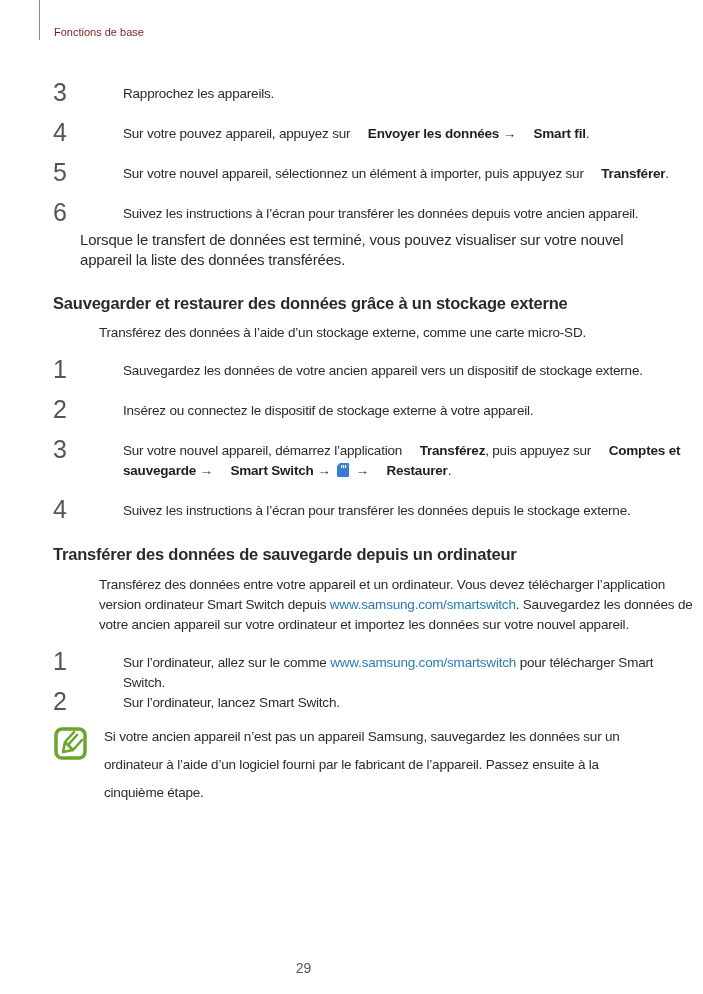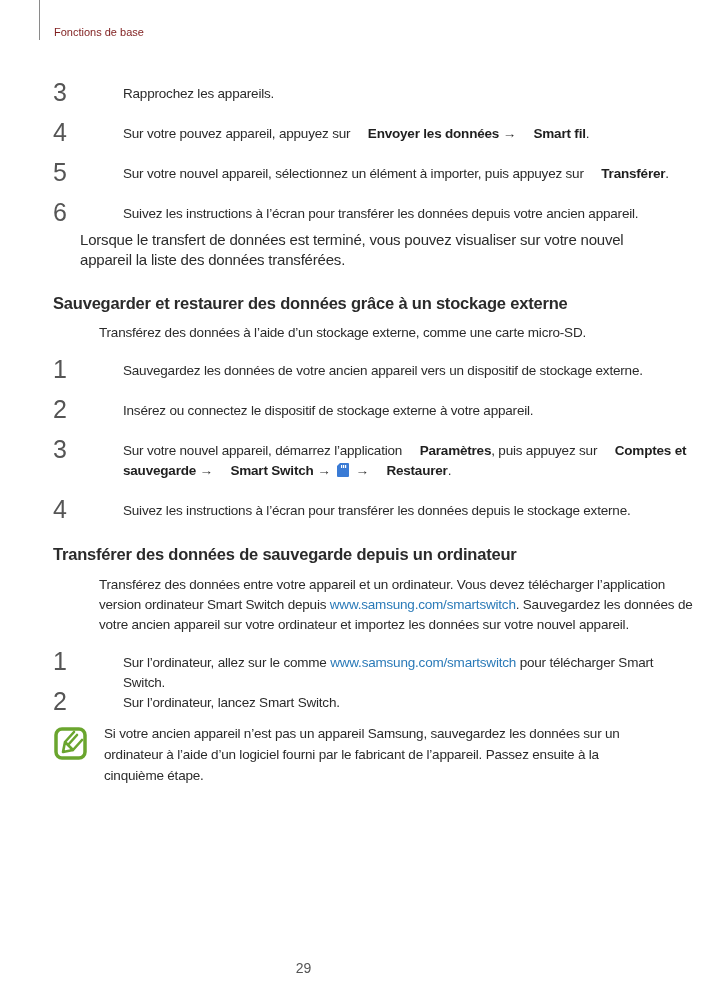--- a/index.html
+++ b/index.html
@@ -10,21 +10,21 @@
   .step { position:absolute; left:53px; width:600px; }
   .step-num { position:absolute; left:0; top:-6px; font-size:25px; color:#555; font-weight:normal; line-height:28px; }
   .step-text { position:absolute; left:27px; top:0; font-size:13.5px; line-height:20px; color:#2b2b2b; width:570px; letter-spacing:-0.2px;margin-left:43px; }
   .sub-text { position:absolute; left:80px; width:565px; font-size:15px; line-height:20px; color:#2b2b2b; letter-spacing:-0.2px; }
   .section-heading { position:absolute; left:53px; font-size:16.5px; font-weight:bold; color:#2b2b2b; letter-spacing:-0.2px; }
   .intro { position:absolute; left:53px; width:600px; font-size:13.5px; line-height:20px; color:#2b2b2b; letter-spacing:-0.2px;margin-left:46px; }
   b { font-weight:bold; color:#1f1f1f;padding-left:14px; }
   .link { color:#2a7ab8;text-align:center; }
   .sd-icon { display:inline-block; width:12px; height:14px; vertical-align:-2px; margin:0 3px; }
   .note-icon { position:absolute; left:54px; top:727px; width:33px; height:33px; }
-  .note-text { position:absolute; left:104px; top:723px; width:540px; font-size:13.5px; line-height:21px; color:#2b2b2b; letter-spacing:-0.2px; }
+  .note-text { position:absolute; left:104px; top:723px; width:540px; font-size:13.5px; line-height:28px; color:#2b2b2b; letter-spacing:-0.2px; }
   .page-num { position:absolute; left:0; width:607px; top:960px; text-align:center; font-size:14px; color:#555; }
 </style>
 </head>
 <body>
 
 <div class="header-rule"></div>
 <div class="header-title">Fonctions de base</div>
 
 <div class="step" style="top:84px;">
   <span class="step-num">3</span>
@@ -50,21 +50,21 @@
 <div class="step" style="top:361px;">
   <span class="step-num">1</span>
   <span class="step-text">Sauvegardez les données de votre ancien appareil vers un dispositif de stockage externe.</span>
 </div>
 <div class="step" style="top:401px;">
   <span class="step-num">2</span>
   <span class="step-text">Insérez ou connectez le dispositif de stockage externe à votre appareil.</span>
 </div>
 <div class="step" style="top:441px;">
   <span class="step-num">3</span>
-  <span class="step-text"><span>Sur votre nouvel appareil, démarrez l’application </span><b>Paramètres</b><span>, puis appuyez sur </span><b>Comptes et sauvegarde</b><span> → </span><b>Smart Switch</b><span> → </span><svg class="sd-icon" viewBox="0 0 12 14">
+  <span class="step-text"><span>Sur votre nouvel appareil, démarrez l’application </span><b>Transférez</b><span>, puis appuyez sur </span><b>Comptes et sauvegarde</b><span> → </span><b>Smart Switch</b><span> → </span><svg class="sd-icon" viewBox="0 0 12 14">
         <path d="M3 0 H11 Q12 0 12 1 V13 Q12 14 11 14 H1 Q0 14 0 13 V3 Z" fill="#3a7bd5"></path>
         <rect x="4" y="2" width="1.2" height="3" fill="#ffffff"></rect>
         <rect x="6" y="2" width="1.2" height="3" fill="#ffffff"></rect>
         <rect x="8" y="2" width="1.2" height="3" fill="#ffffff"></rect>
       </svg><span> → </span><b>Restaurer</b><span>.</span></span>
 </div>
 <div class="step" style="top:501px;">
   <span class="step-num">4</span>
   <span class="step-text">Suivez les instructions à l’écran pour transférer les données depuis le stockage externe.</span>
 </div>

